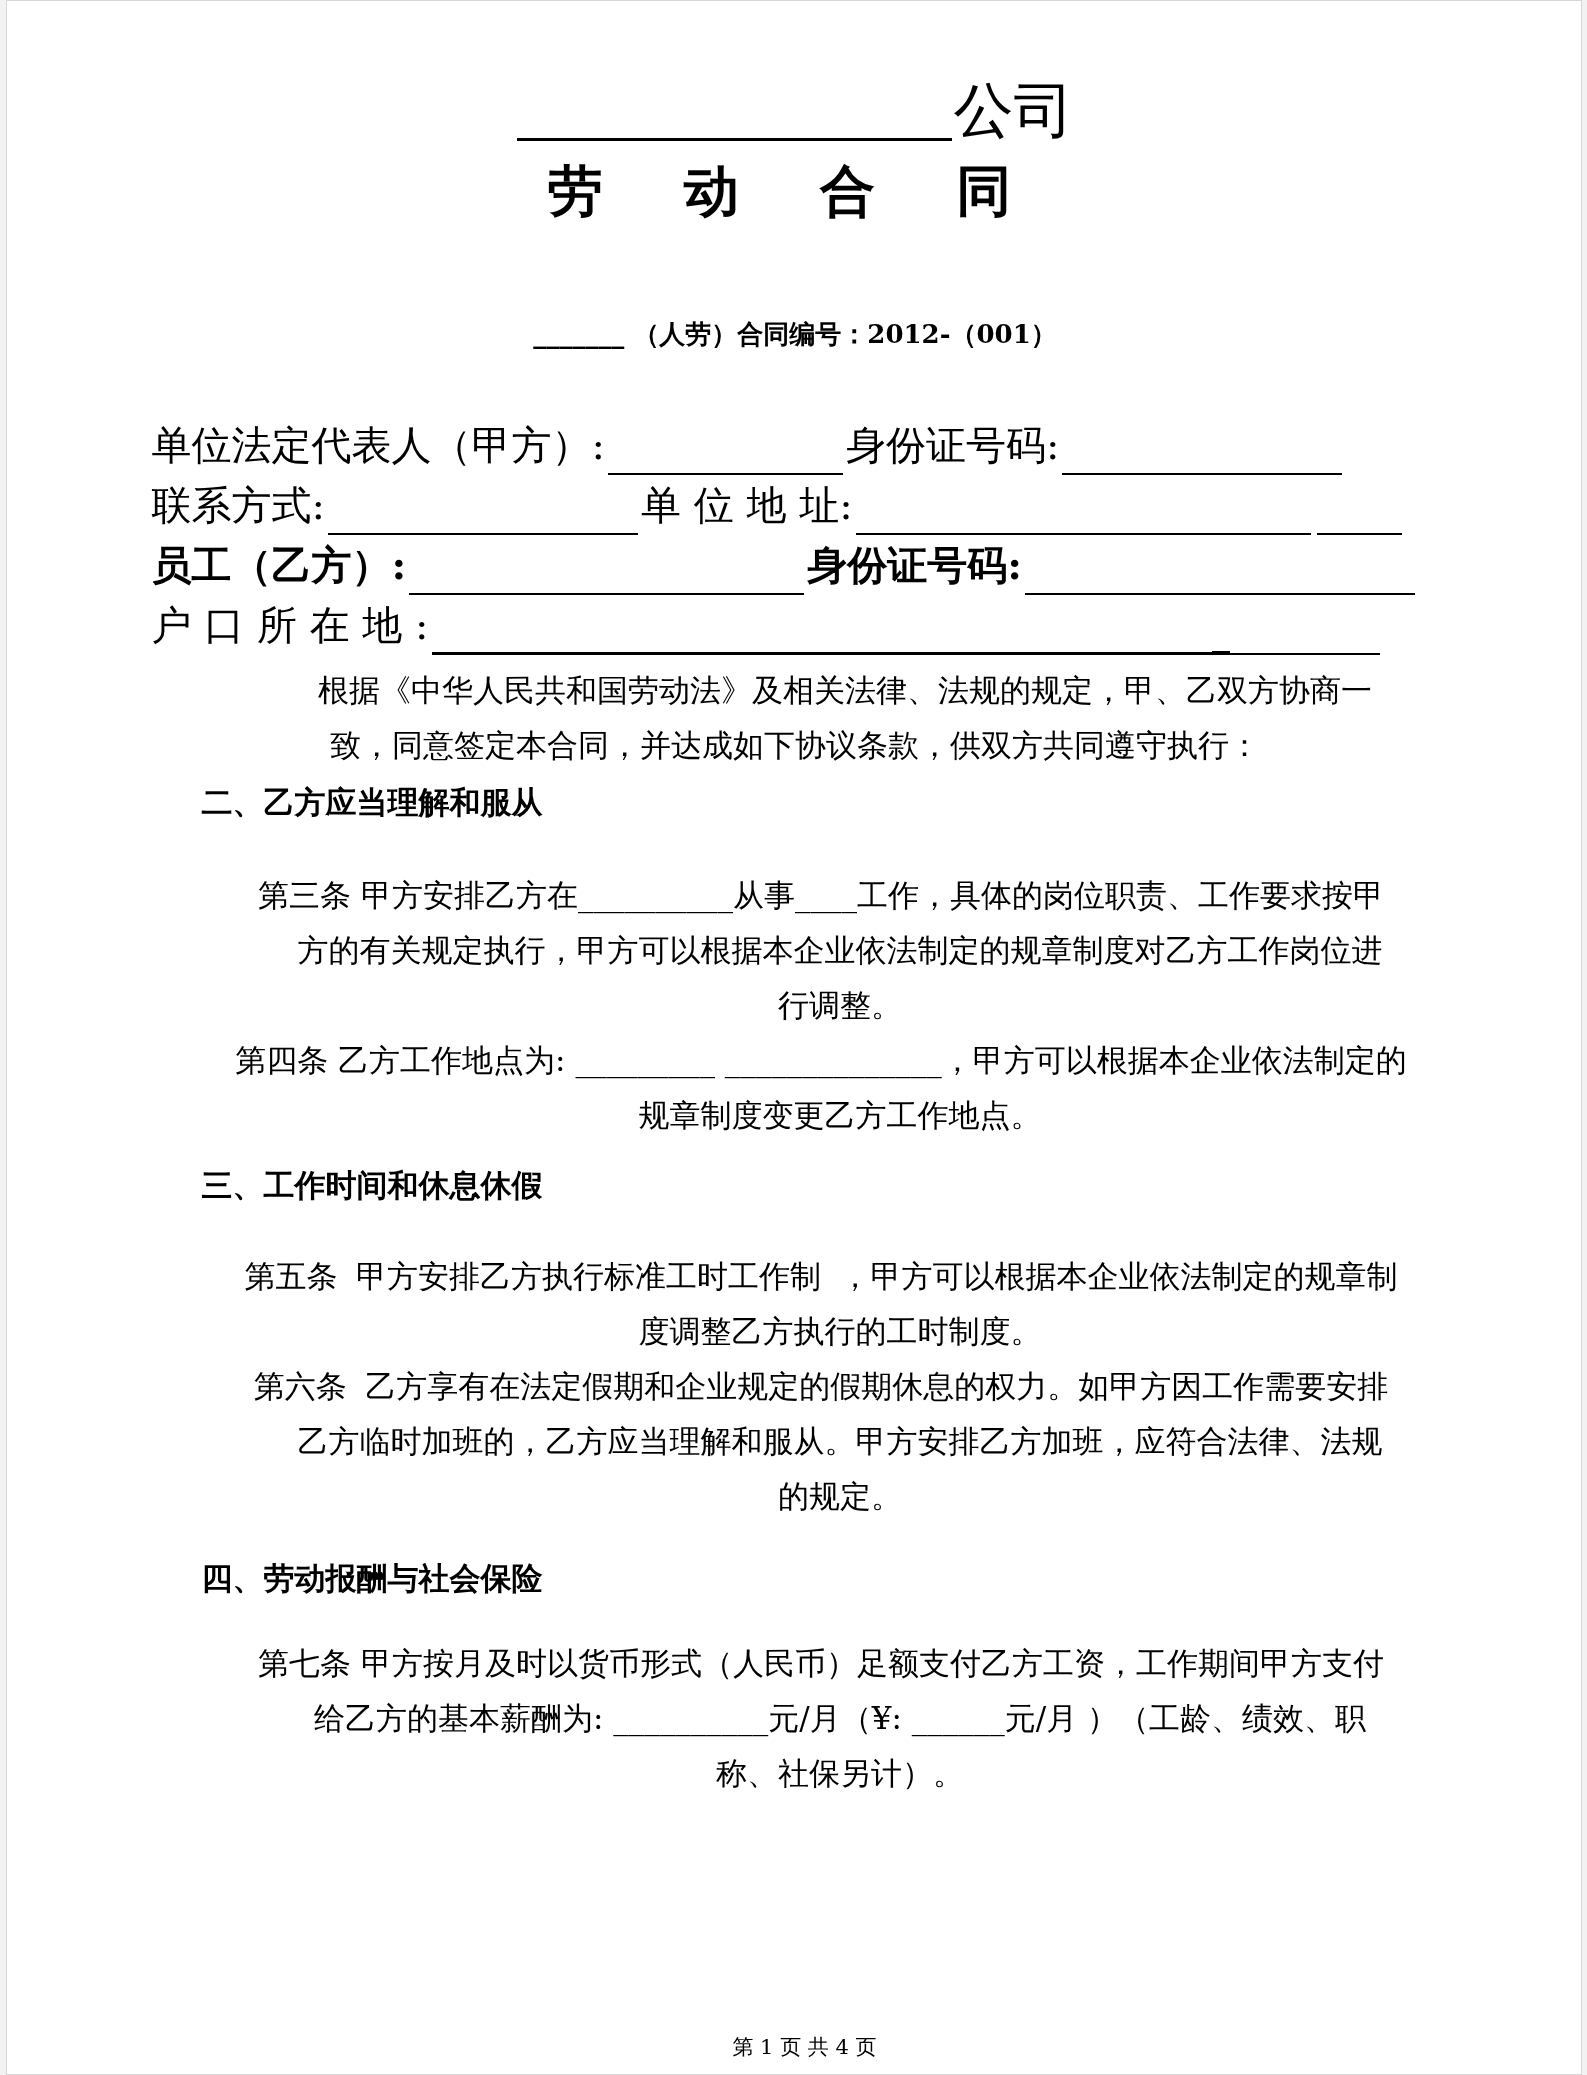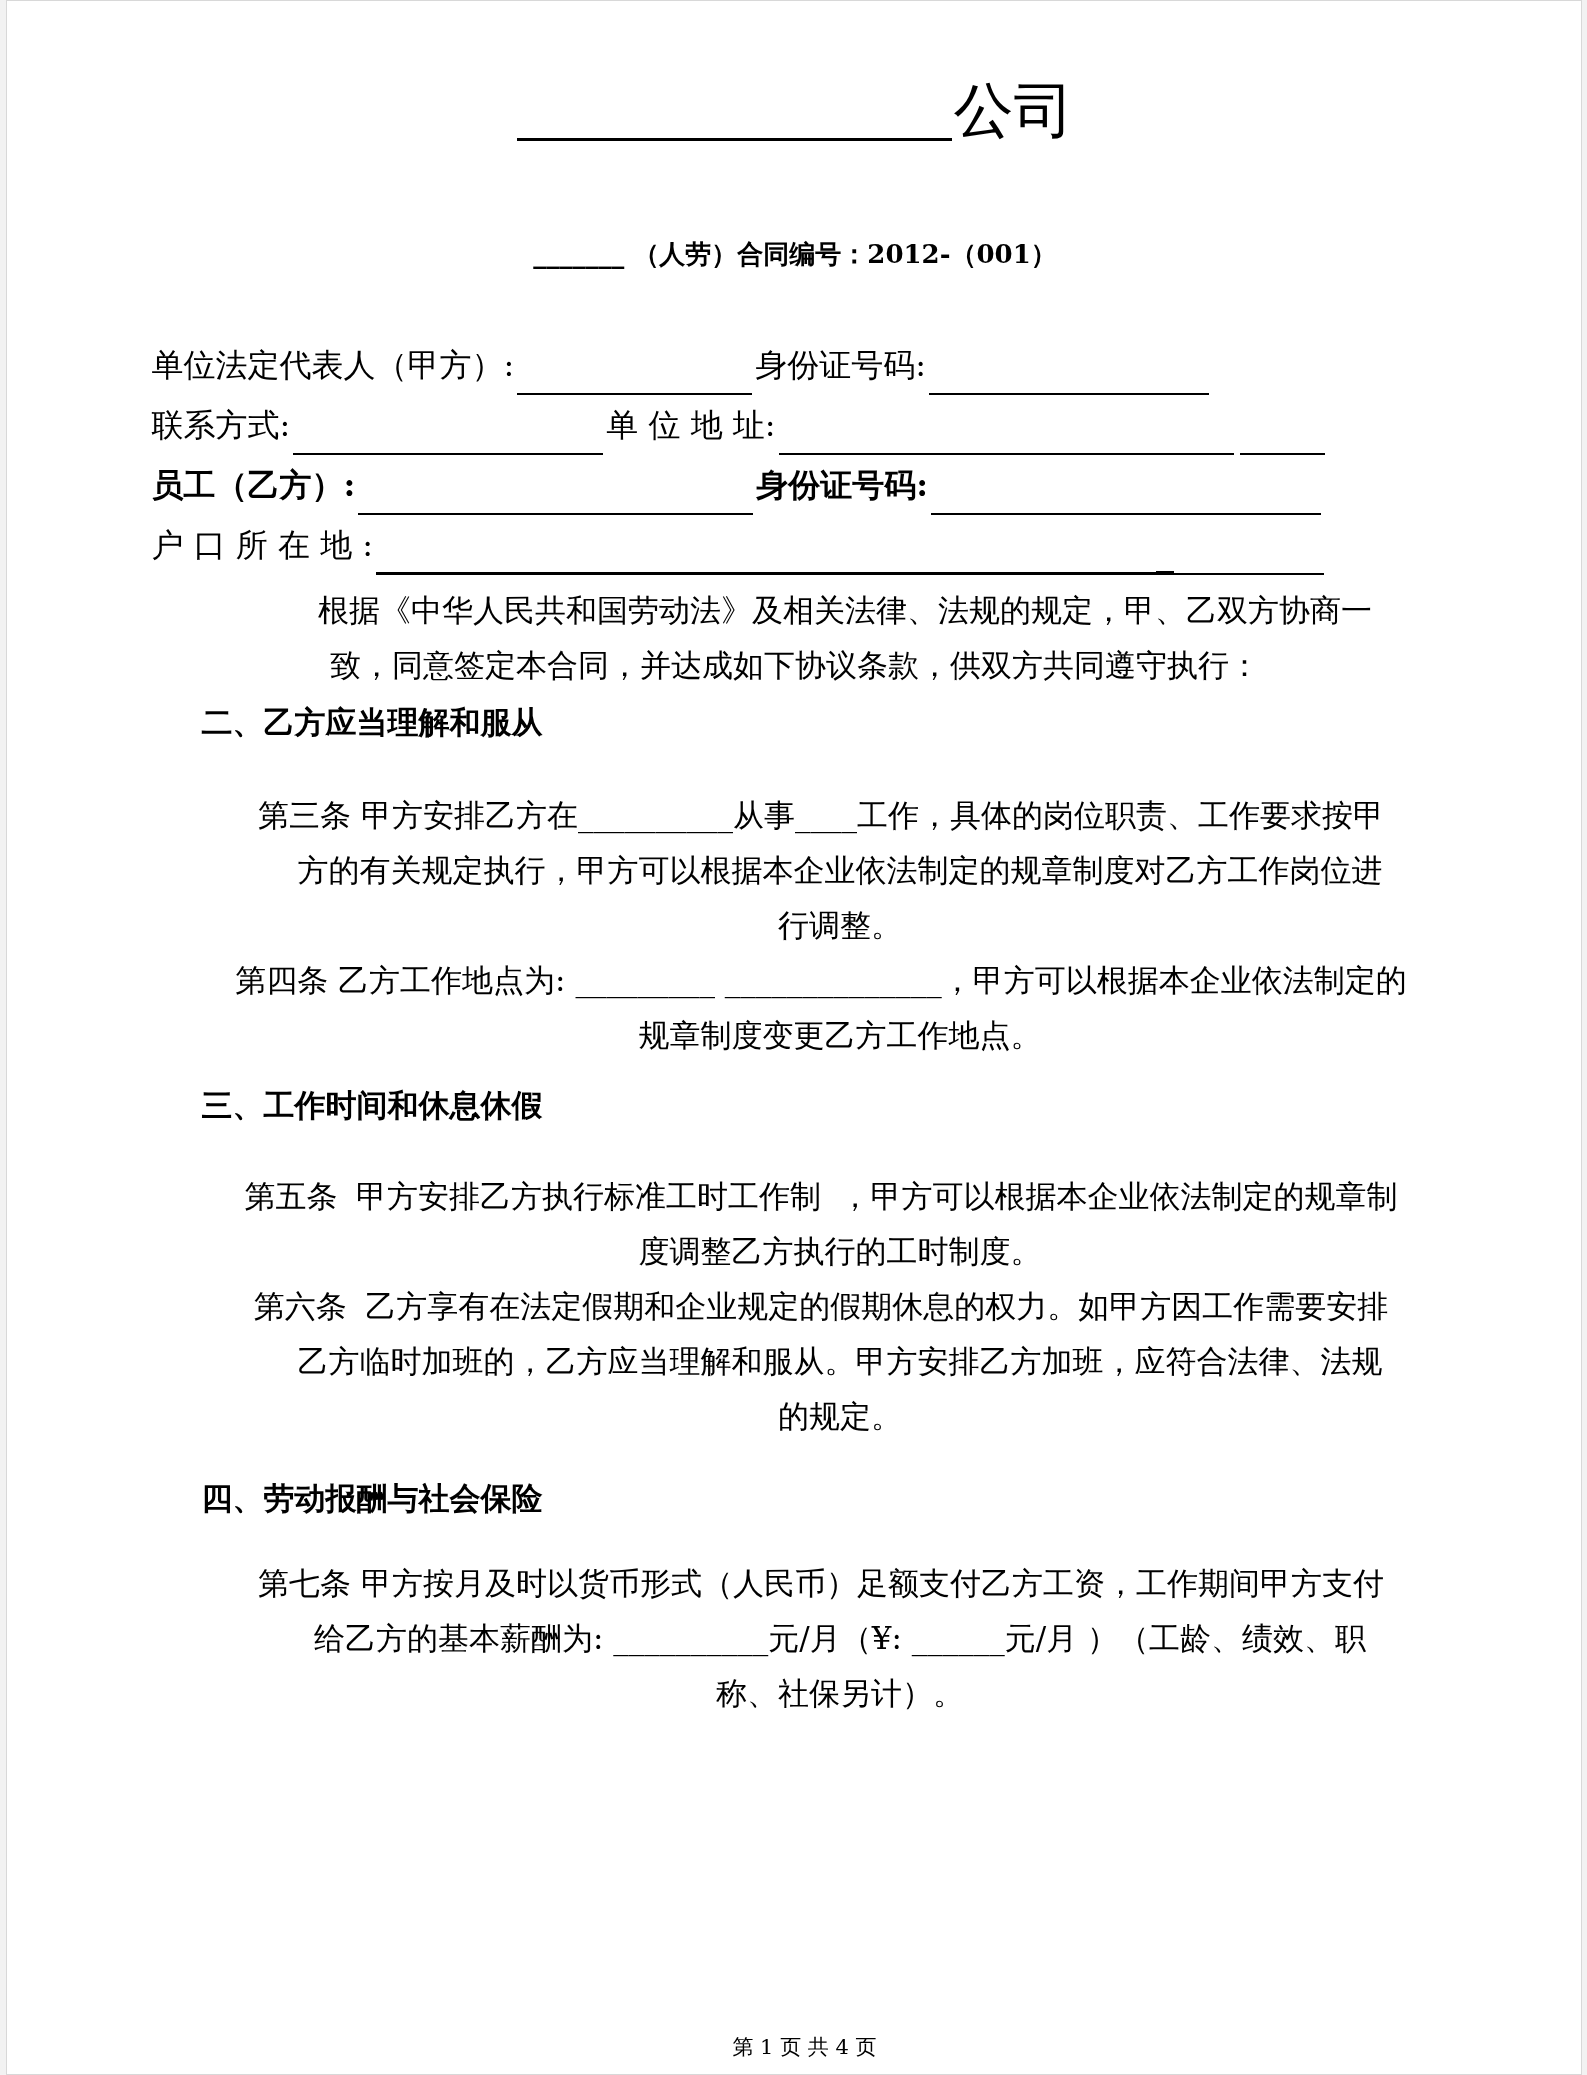--- a/index.html
+++ b/index.html
@@ -17,21 +17,21 @@
   .content { padding:0 142px 0 145px; }
 
   
   .company-line { padding-top:78px; text-align:center; font-size:60px; line-height:62px; white-space:nowrap; }
   .title-blank { display:inline-block; width:435px; height:52px; border-bottom:3px solid #000; vertical-align:bottom; margin-right:2px; }
   .main-title { margin-top:20px; text-align:center; font-size:55px; line-height:60px; font-weight:bold; letter-spacing:31px; white-space:nowrap; }
   .subtitle { margin-top:98px; text-align:center; font-size:26px; line-height:30px; font-weight:bold; white-space:nowrap; }
 
   
   .form-section { margin-top:66px; }
-  .form-line { height:60px; line-height:60px; font-size:32px; white-space:nowrap; }
+  .form-line { height:60px; line-height:60px; font-size:40px; white-space:nowrap; }
   .form-line.bold { font-weight:bold; }
   .blank { display:inline-block; height:44px; border-bottom:2px solid #000; vertical-align:bottom; margin:0 3px; }
   .blank.thick { border-bottom-width:3px; }
   .blank.dash { border-bottom-width:4px; margin:0; }
   .w235{width:235px} .w280{width:280px} .w310{width:310px} .w455{width:455px}
   .w85{width:85px} .w395{width:395px} .w390{width:390px} .w780{width:780px; margin-right:0;}
   .w18{width:18px} .w150{width:150px; margin-left:0;}
 
   
   .intro { margin-top:8px; }
@@ -50,20 +50,21 @@
 </head>
 <body>
 
 <div class="page">
   <div class="content">
 
     <div class="company-line">
       <span class="title-blank"></span><span>公司</span>
     </div>
 
+    <div class="main-title">劳 动 合 同</div>
 
     <div class="subtitle">
       <span>_______</span><span> （人劳）合同编号：2012-（001）</span>
     </div>
 
     <div class="form-section">
       <div class="form-line">
         <span>单位法定代表人（甲方）:</span><span class="blank w235"></span><span>身份证号码:</span><span class="blank w280"></span>
       </div>
       <div class="form-line">

